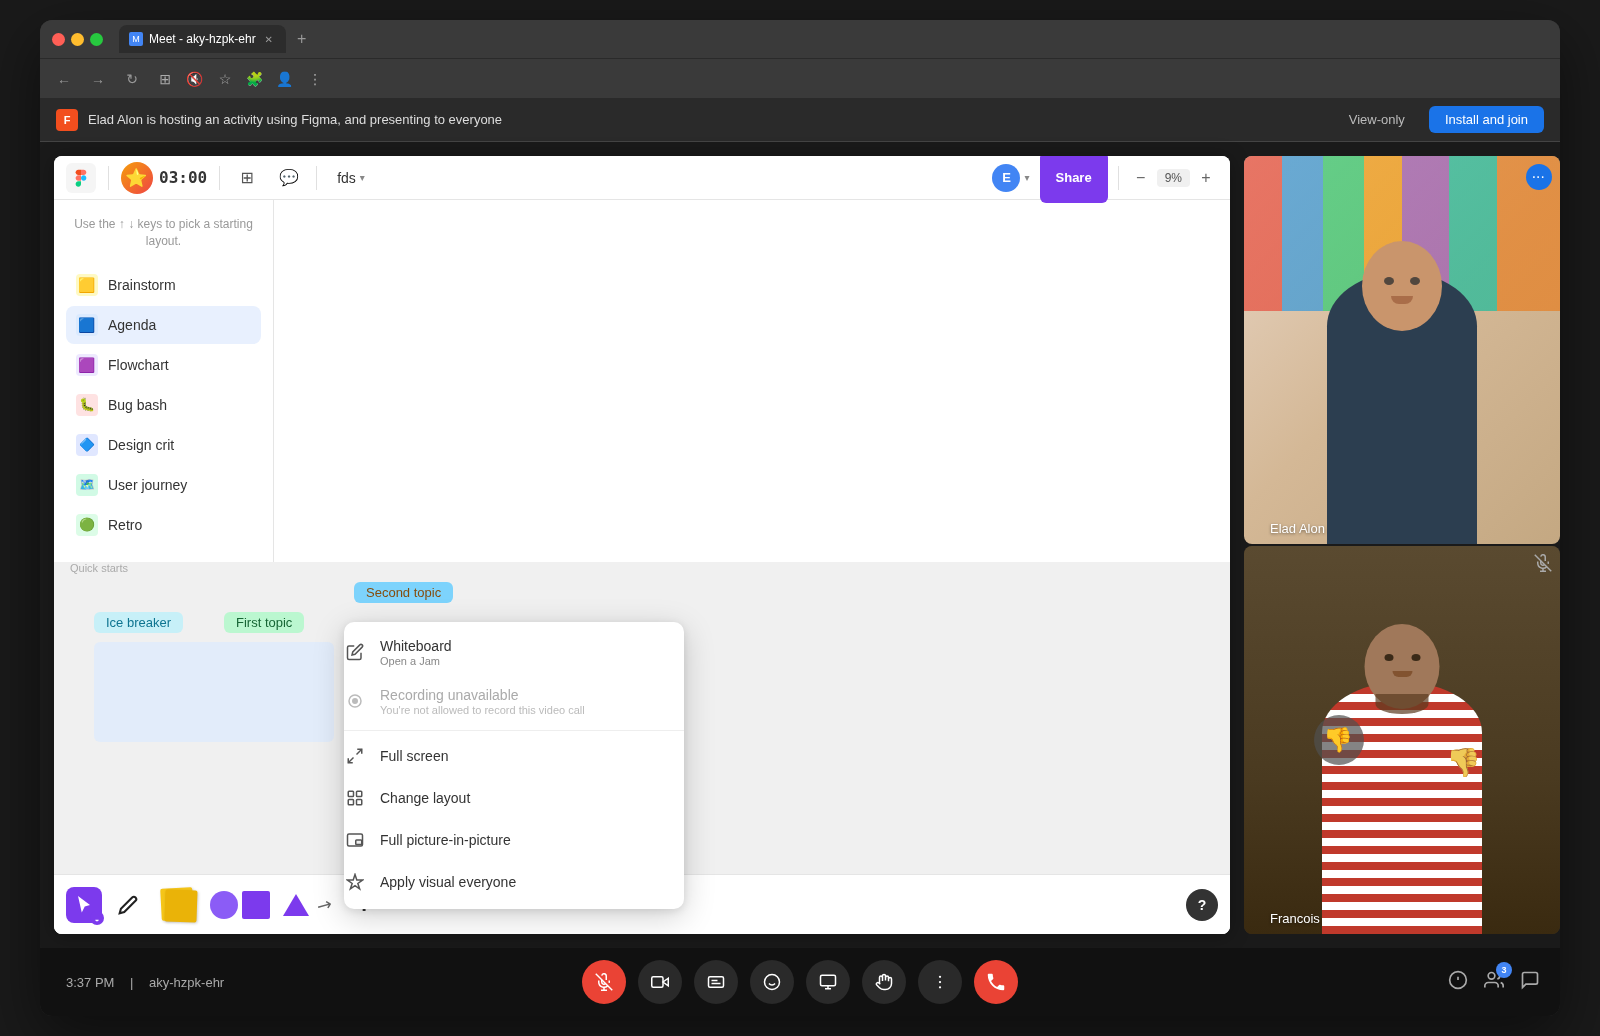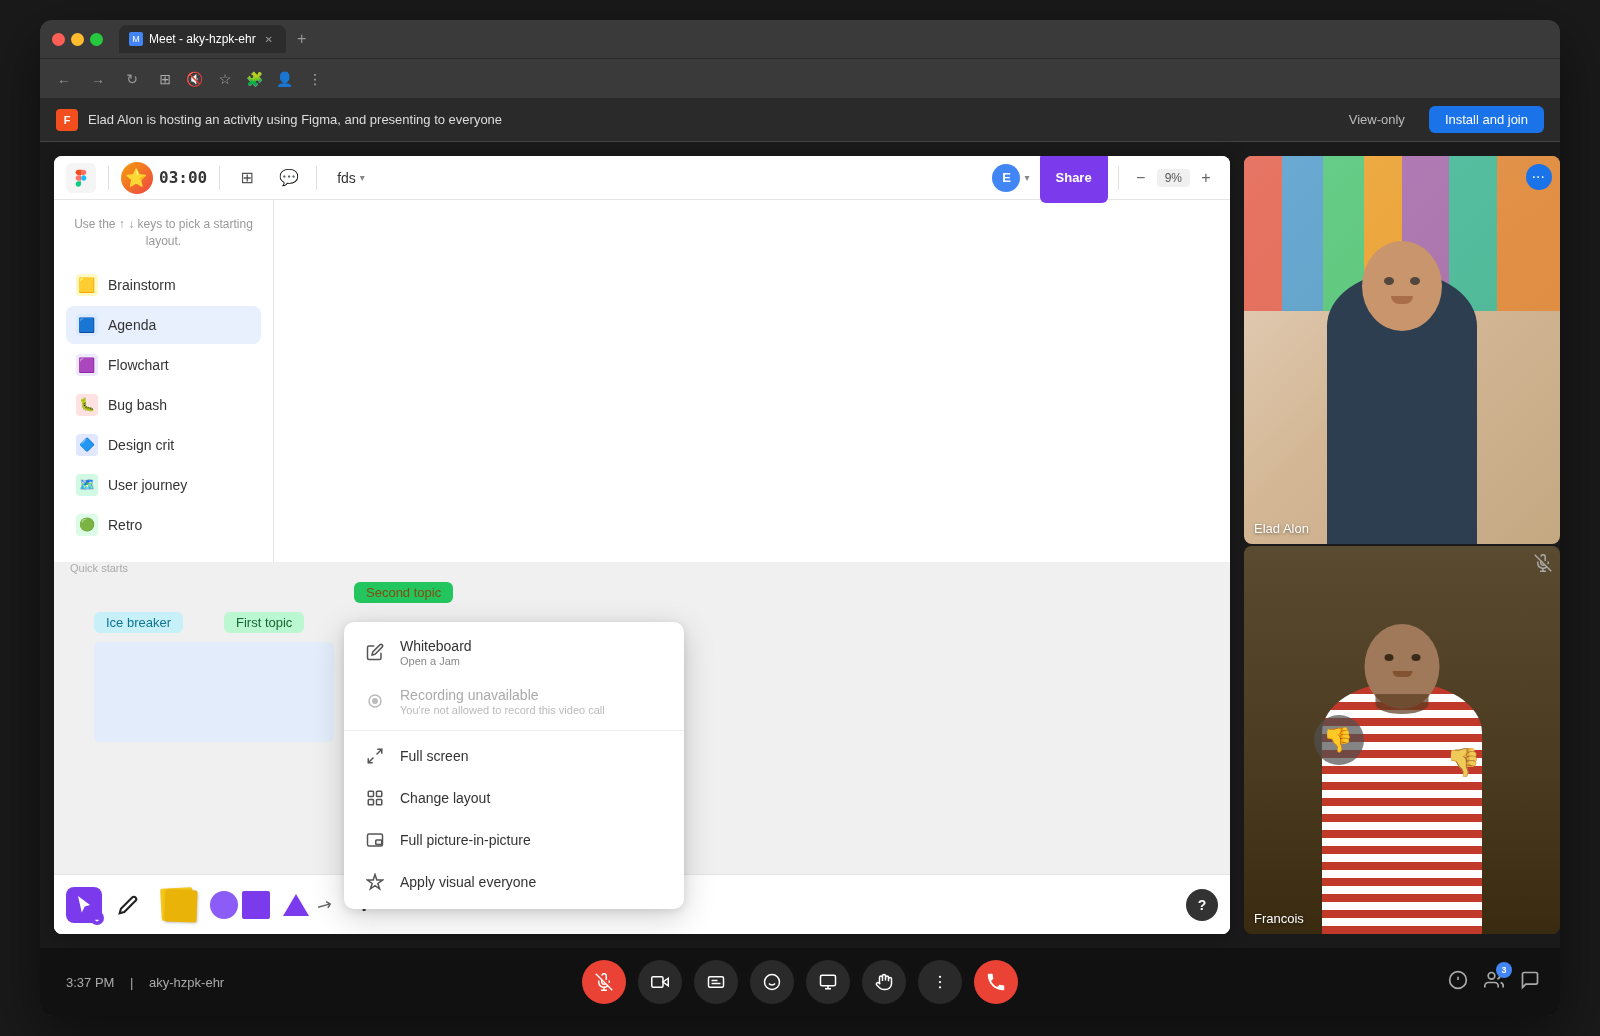--- a/index.html
+++ b/index.html
@@ -402,21 +402,21 @@
     }
     .first-topic {
       top: 50px;
       left: 170px;
       background: #bbf7d0;
       color: #166534;
     }
     .second-topic {
       top: 20px;
       left: 300px;
-      background: #22c55e;
+      background: #7dd3fc;
       color: #854d0e;
     }
 
     
     .blue-card-area {
       position: absolute;
       top: 80px;
       left: 40px;
       width: 240px;
       height: 100px;
@@ -434,21 +434,21 @@
       background: white;
       border-radius: 10px;
       box-shadow: 0 8px 32px rgba(0,0,0,0.18), 0 2px 8px rgba(0,0,0,0.1);
       padding: 6px 0;
       z-index: 100;
     }
     .menu-item {
       display: flex;
       align-items: center;
       gap: 14px;
-      padding: 10px 20px;
+      padding: 10px 0;
       cursor: pointer;
       font-size: 14px;
       color: #333;
     }
     .menu-item.disabled {
       color: #aaa;
       cursor: default;
     }
     .menu-item-icon {
       width: 22px;
@@ -540,21 +540,21 @@
     .face-container {
       width: 100%;
       height: 100%;
       position: relative;
       overflow: hidden;
     }
 
     .video-label {
       position: absolute;
       bottom: 8px;
-      left: 10px;
+      left: 26px;
       color: white;
       font-size: 13px;
       font-weight: 500;
       text-shadow: 0 1px 3px rgba(0,0,0,0.5);
     }
 
     .video-badge {
       position: absolute;
       top: 8px;
       right: 8px;

